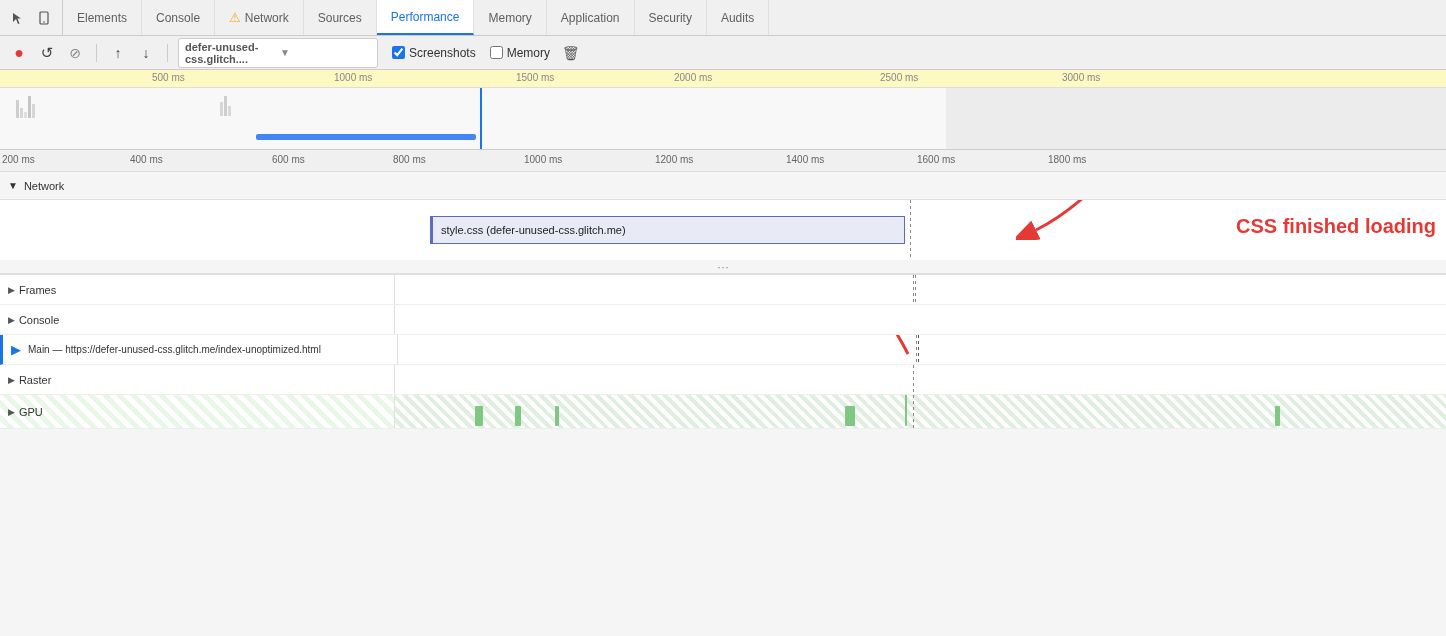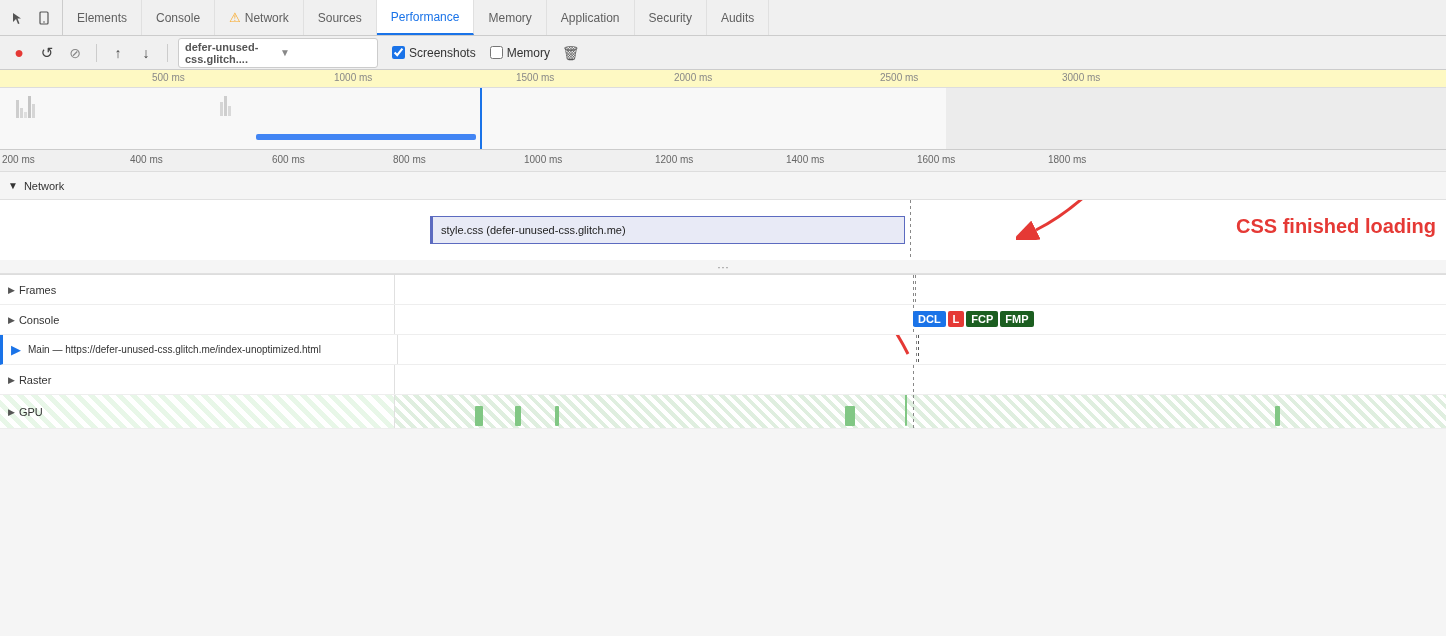--- a/index.html
+++ b/index.html
@@ -498,30 +498,20 @@
           <div style="position:absolute;top:0;left:518px;width:1px;height:100%;background:repeating-linear-gradient(to bottom,#888 0,#888 3px,transparent 3px,transparent 6px);"></div>
           <div style="position:absolute;top:0;left:520px;width:1px;height:100%;background:repeating-linear-gradient(to bottom,#888 0,#888 3px,transparent 3px,transparent 6px);"></div>
         </div>
       </div>
 
       <div class="track-row" style="position:relative;">
         <div class="track-label">
           <span class="triangle">▶</span>
           <span>Console</span>
         </div>
-        <div class="track-content" style="position:relative;">
-          <div style="position:absolute;top:0;left:518px;width:1px;height:100%;background:repeating-linear-gradient(to bottom,#888 0,#888 3px,transparent 3px,transparent 6px);"></div>
-
-          <div class="timing-badges">
-            <div class="badge dcl">DCL</div>
-            <div class="badge l">L</div>
-            <div class="badge fcp">FCP</div>
-            <div class="badge fmp">FMP</div>
-          </div>
-        </div>
       </div>
 
       <div class="track-row" style="border-left:3px solid #1a73e8; position:relative;">
         <div class="track-label" style="font-size:10px;">
           <span style="color:#1a73e8;margin-right:3px;font-size:13px;">▶</span>
           <span class="main-track-url">Main — https://defer-unused-css.glitch.me/index-unoptimized.html</span>
         </div>
         <div class="track-content" style="position:relative;">
           <div style="position:absolute;top:0;left:518px;width:1px;height:100%;background:repeating-linear-gradient(to bottom,#888 0,#888 3px,transparent 3px,transparent 6px);"></div>
           <div style="position:absolute;top:0;left:520px;width:1px;height:100%;background:repeating-linear-gradient(to bottom,#555 0,#555 3px,transparent 3px,transparent 6px);"></div>

